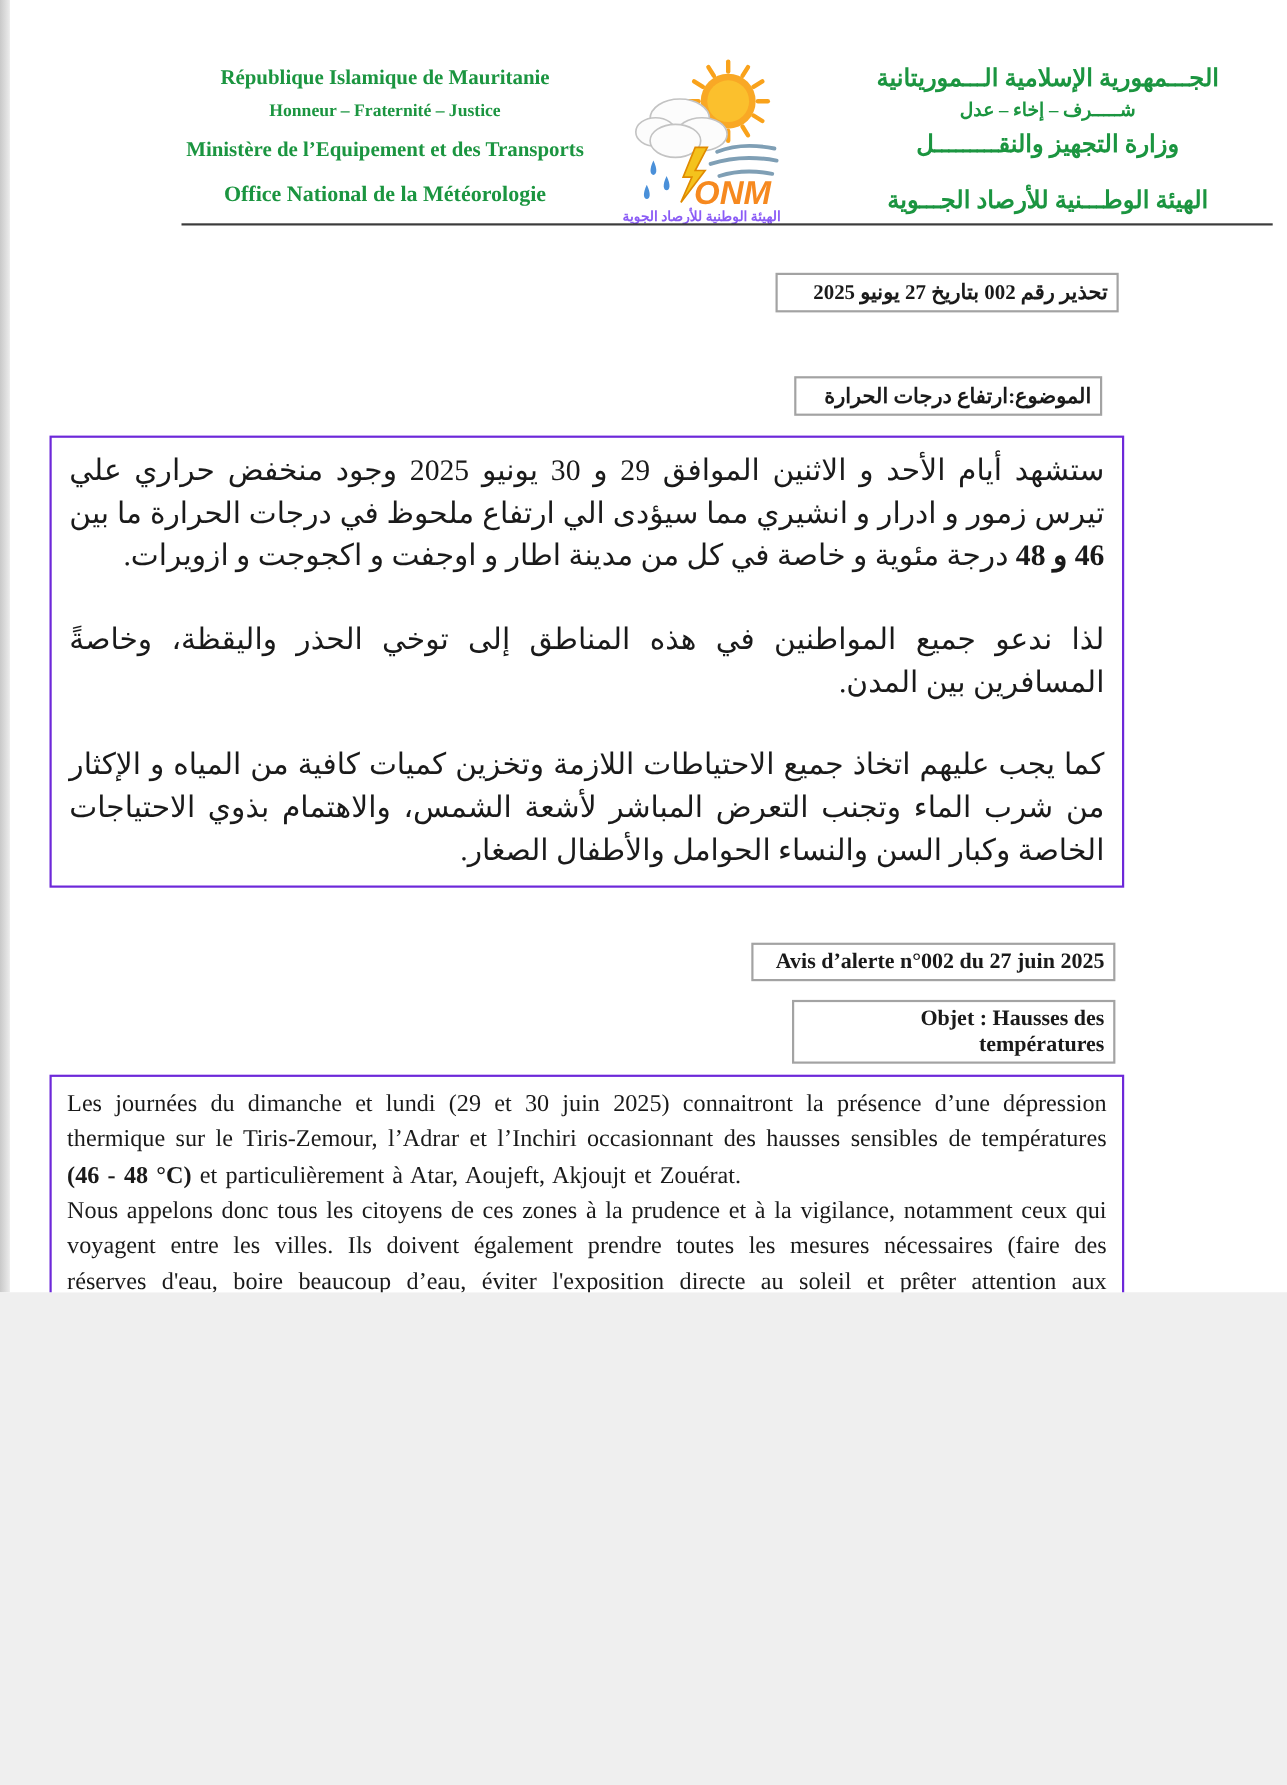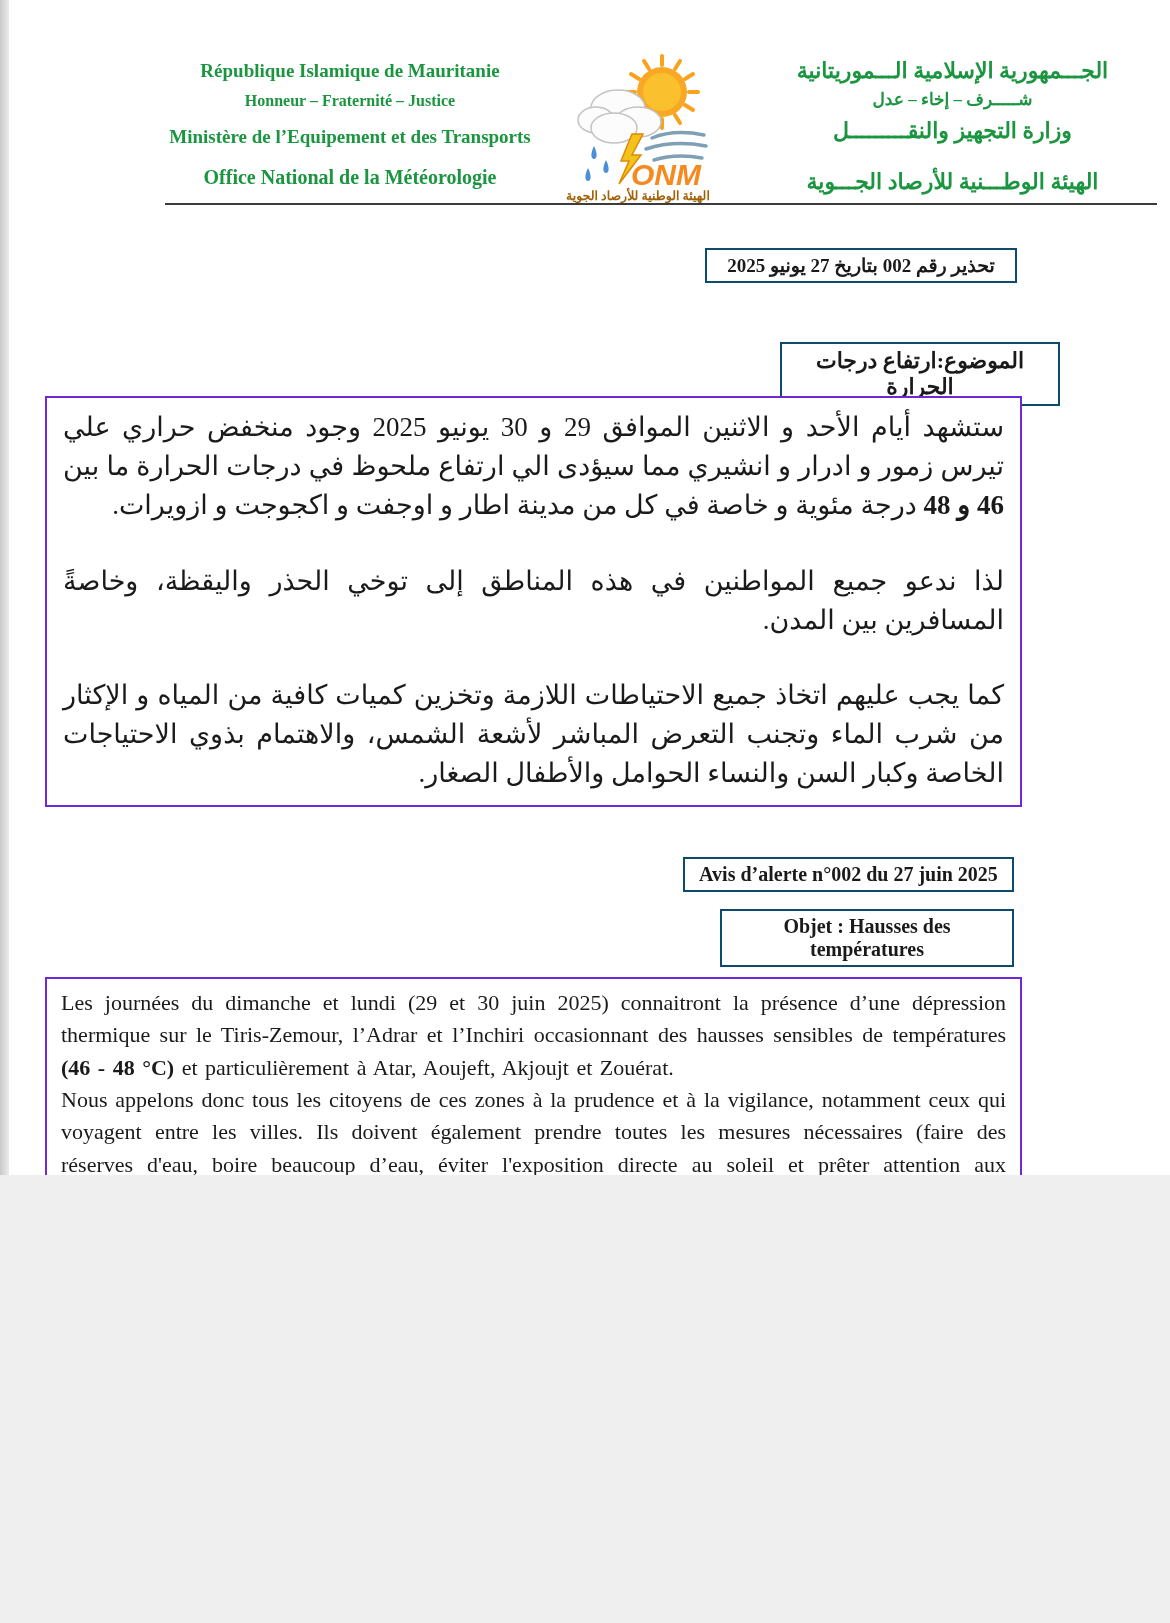--- a/index.html
+++ b/index.html
@@ -19,29 +19,29 @@
   .hdr-left .l3 { font-size:19px; margin-bottom:18px; }
   .hdr-left .l4 { font-size:20px; }
   .hdr-right { position:absolute; left:745px; top:58px; width:415px; text-align:center; color:var(--green,#1b9540); font-weight:bold; direction:rtl; }
   .hdr-right .r1 { font-size:22px; margin-bottom:5px; }
   .hdr-right .r2 { font-size:17px; margin-bottom:8px; }
   .hdr-right .r3 { font-size:22px; margin-bottom:25px; }
   .hdr-right .r4 { font-size:22px; }
   .hdr-rule { position:absolute; left:165px; top:203px; width:992px; height:2px; background:#3c3c3c; }
 
   .logo { position:absolute; left:566px; top:50px; width:154px; text-align:left; }
-  .logo-caption { color:#a16207; font-size:12.5px; font-weight:bold; margin-top:-6px; direction:rtl; }
+  .logo-caption { color:#8b5cf6; font-size:12.5px; font-weight:bold; margin-top:-6px; direction:rtl; }
 
   
   .tbox {
-    position:absolute; border:2px solid #0c4a6e; background:#fff;
-    font-weight:bold; text-align:center; box-sizing:border-box; padding:4px 8px;
+    position:absolute; border:2px solid #a3a3a3; background:#fff;
+    font-weight:bold; text-align:right; box-sizing:border-box; padding:4px 8px;
   }
   .box-warning { left:705px; top:248px; width:312px; font-size:19px; direction:rtl; }
-  .box-subject { left:780px; top:342px; width:280px; font-size:22px; direction:rtl; }
+  .box-subject { left:722px; top:342px; width:280px; font-size:19px; direction:rtl; }
   .box-avis    { left:683px; top:857px; width:331px; font-size:20px; }
   .box-objet   { left:720px; top:909px; width:294px; font-size:20px; }
 
   
   .content-box {
     position:absolute; border:2px solid #6d28d9; box-sizing:border-box; background:#fff;
   }
   .box-arabic {
     left:45px; top:396px; width:977px; min-height:364px;
     padding:10px 16px 12px 16px; direction:rtl;

